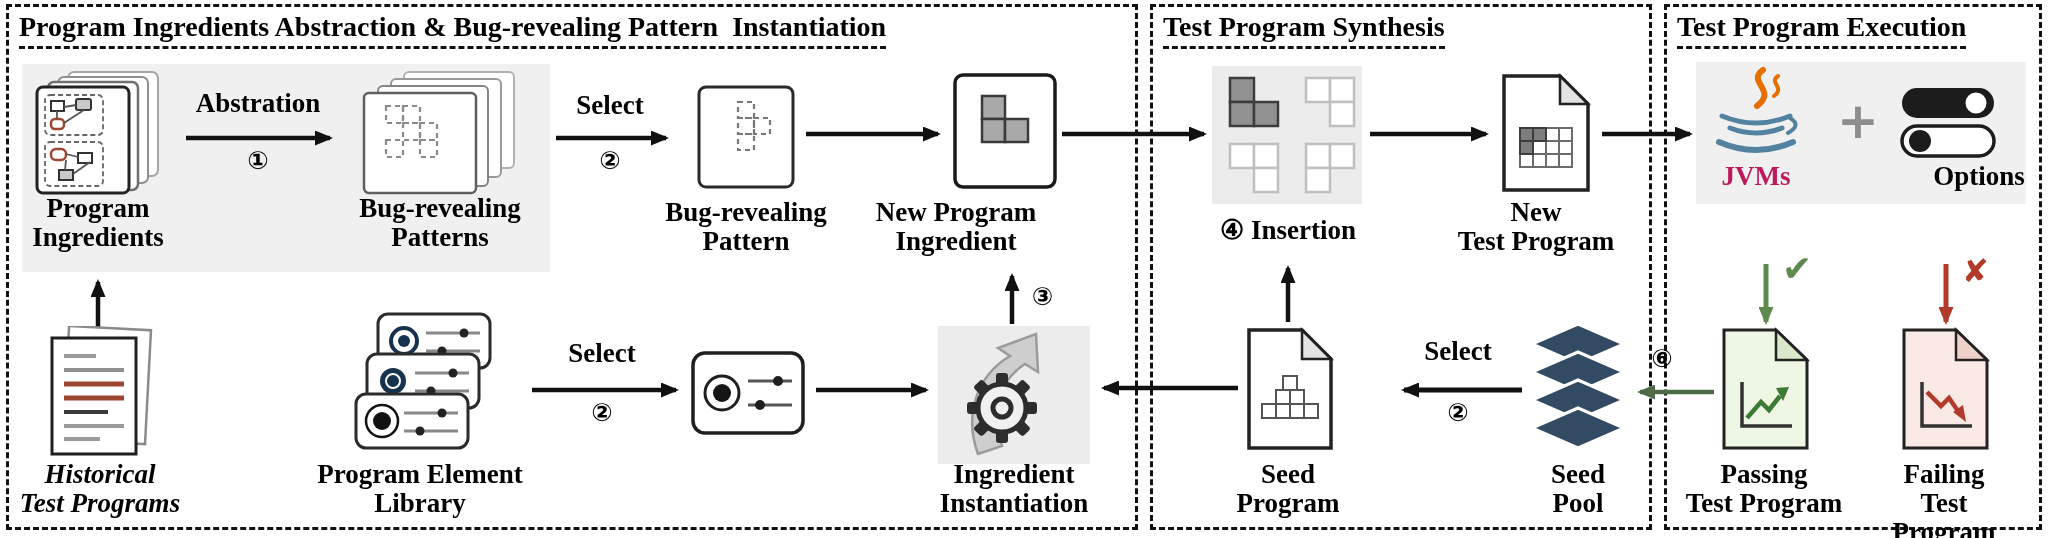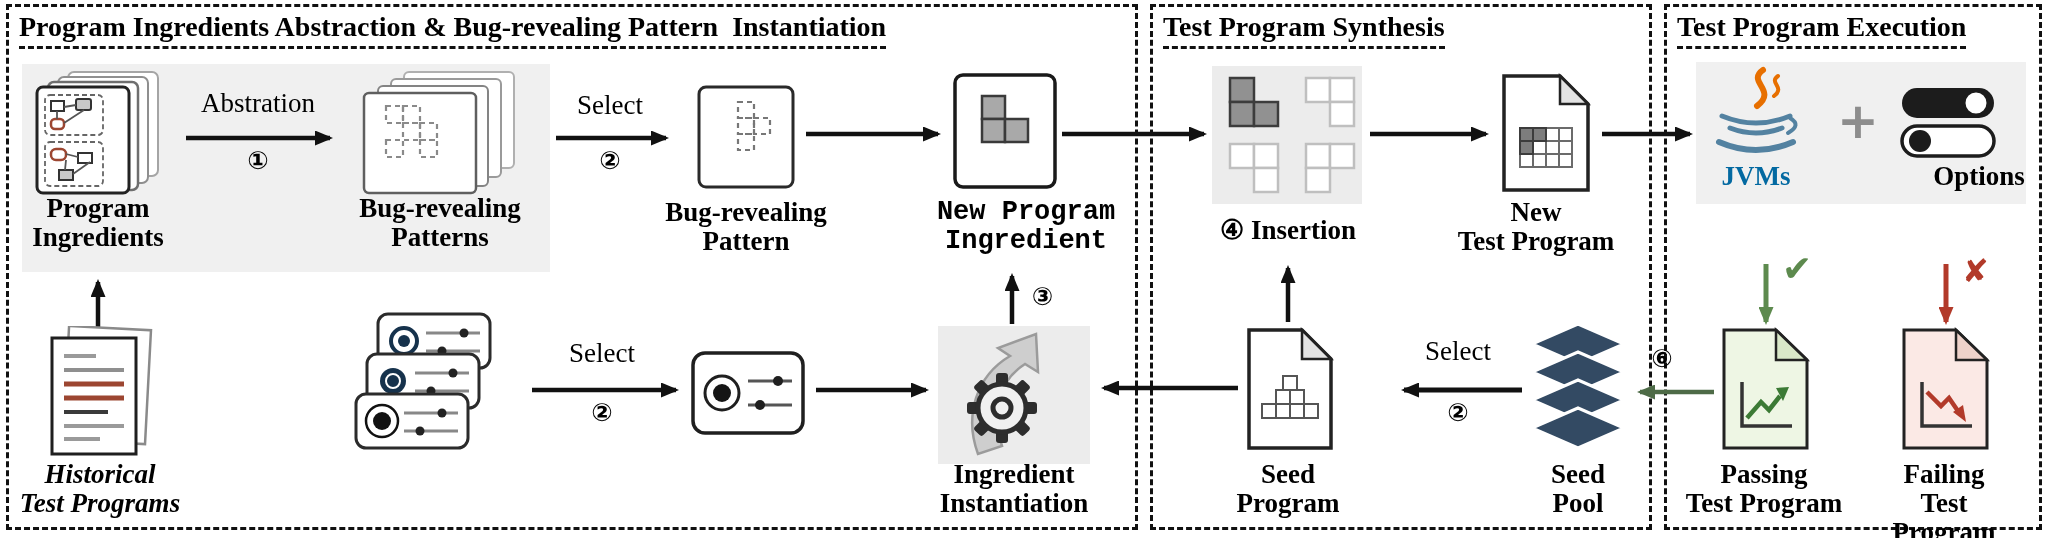--- a/index.html
+++ b/index.html
@@ -7,26 +7,26 @@
   body { font-family:"Liberation Serif", serif; color:#000; }
   #canvas { position:relative; width:2048px; height:538px; background:#fff; overflow:hidden; }
   .section { position:absolute; border:3px dashed #111; z-index:0; }
   .sec-title { position:absolute; top:4px; left:10px; font-size:28px; font-weight:700;
                white-space:pre; border-bottom:3px dashed #111; padding-bottom:3px; }
   .panel { position:absolute; background:#f0f0f0; z-index:1; }
   #arrows { position:absolute; left:0; top:0; z-index:2; }
   .icon { position:absolute; z-index:3; }
   .nlabel { position:absolute; z-index:4; font-size:27px; font-weight:700; line-height:1.08;
             text-align:center; white-space:pre-line; transform:translateX(-50%); }
-  .elabel { position:absolute; z-index:4; font-size:27px; font-weight:400;
+  .elabel { position:absolute; z-index:4; font-size:27px; font-weight:700;
             transform:translateX(-50%); white-space:pre; }
   .stepmark { position:absolute; z-index:4; font-family:"DejaVu Sans", sans-serif;
               font-size:25px; font-weight:700; transform:translateX(-50%); }
   .noshift { transform:none; }
-  .red-label { color:#0369a1; }
+  .red-label { color:#be185d; }
   .plus { position:absolute; z-index:4; font-family:"DejaVu Sans", sans-serif;
           font-size:50px; font-weight:700; color:#8d8d8d; transform:translateX(-50%); }
   .passmark { position:absolute; z-index:4; font-family:"DejaVu Sans", sans-serif;
               font-size:36px; font-weight:700; color:#5d8a4e; }
   .failmark { position:absolute; z-index:4; font-family:"DejaVu Sans", sans-serif;
               font-size:32px; font-weight:700; color:#b23a2a; }
 </style>
 </head>
 <body>
 
@@ -293,24 +293,26 @@
     <path d="M29 66 L43 80 L51 72 L62 88" stroke="#b23a2a" stroke-width="4.5" fill="none"></path>
     <polygon points="55,86 68,96 65,79" fill="#b23a2a"></polygon>
   </svg>
 
   <div class="nlabel" style="left:98px; top:194px;">Program
 Ingredients</div>
   <div class="nlabel" style="left:440px; top:194px;">Bug-revealing
 Patterns</div>
   <div class="nlabel" style="left:746px; top:198px;">Bug-revealing
 Pattern</div>
-  <div class="nlabel" style="left:1026px; top:198px;font-family:Liberation Mono, monospace;">New Program
+  <div class="nlabel" style="left:956px; top:198px;">New Program
 Ingredient</div>
   <div class="nlabel" style="left:100px; top:460px;font-style:italic;">Historical
 Test Programs</div>
+  <div class="nlabel" style="left:420px; top:460px;">Program Element
+Library</div>
   <div class="nlabel" style="left:1014px; top:460px;">Ingredient
 Instantiation</div>
   <div class="nlabel" style="left:1288px; top:216px;">④ Insertion</div>
   <div class="nlabel" style="left:1536px; top:198px;">New
 Test Program</div>
   <div class="nlabel" style="left:1288px; top:460px;">Seed
 Program</div>
   <div class="nlabel" style="left:1578px; top:460px;">Seed
 Pool</div>
   <div class="nlabel red-label" style="left:1756px; top:162px;">JVMs</div>

